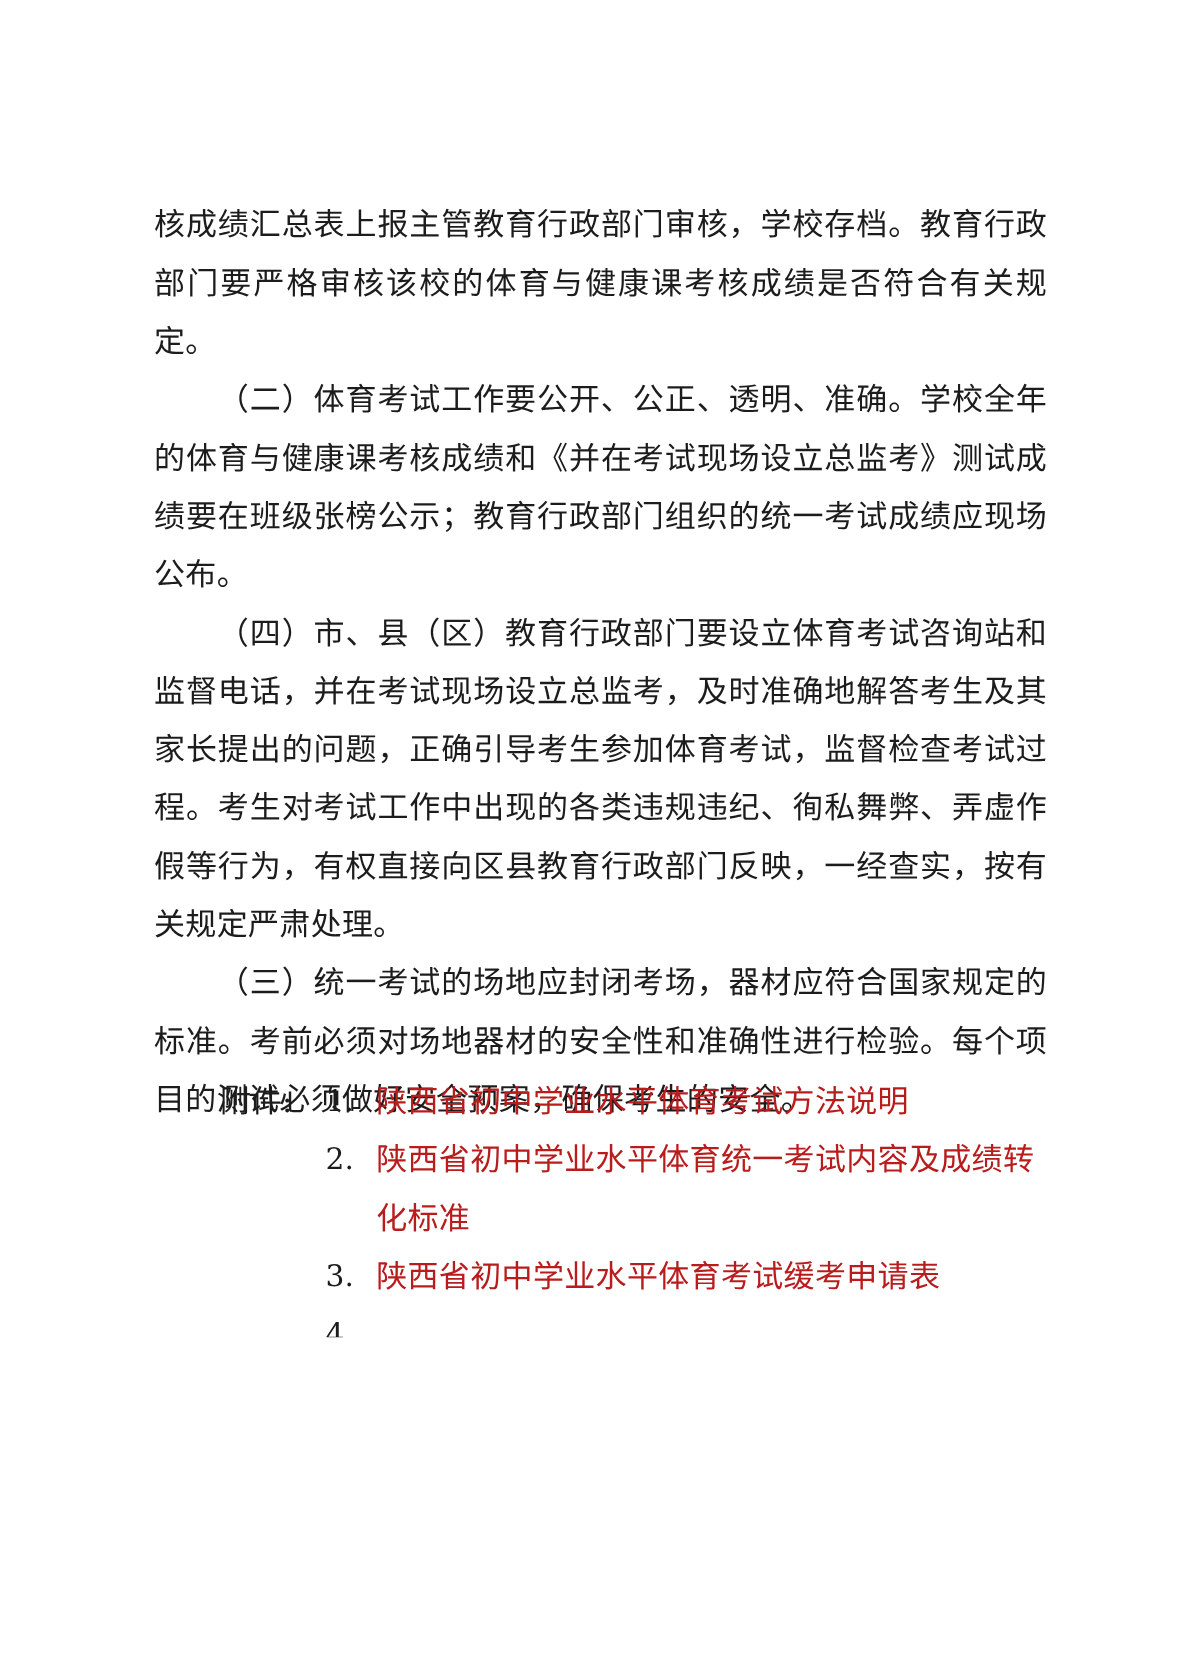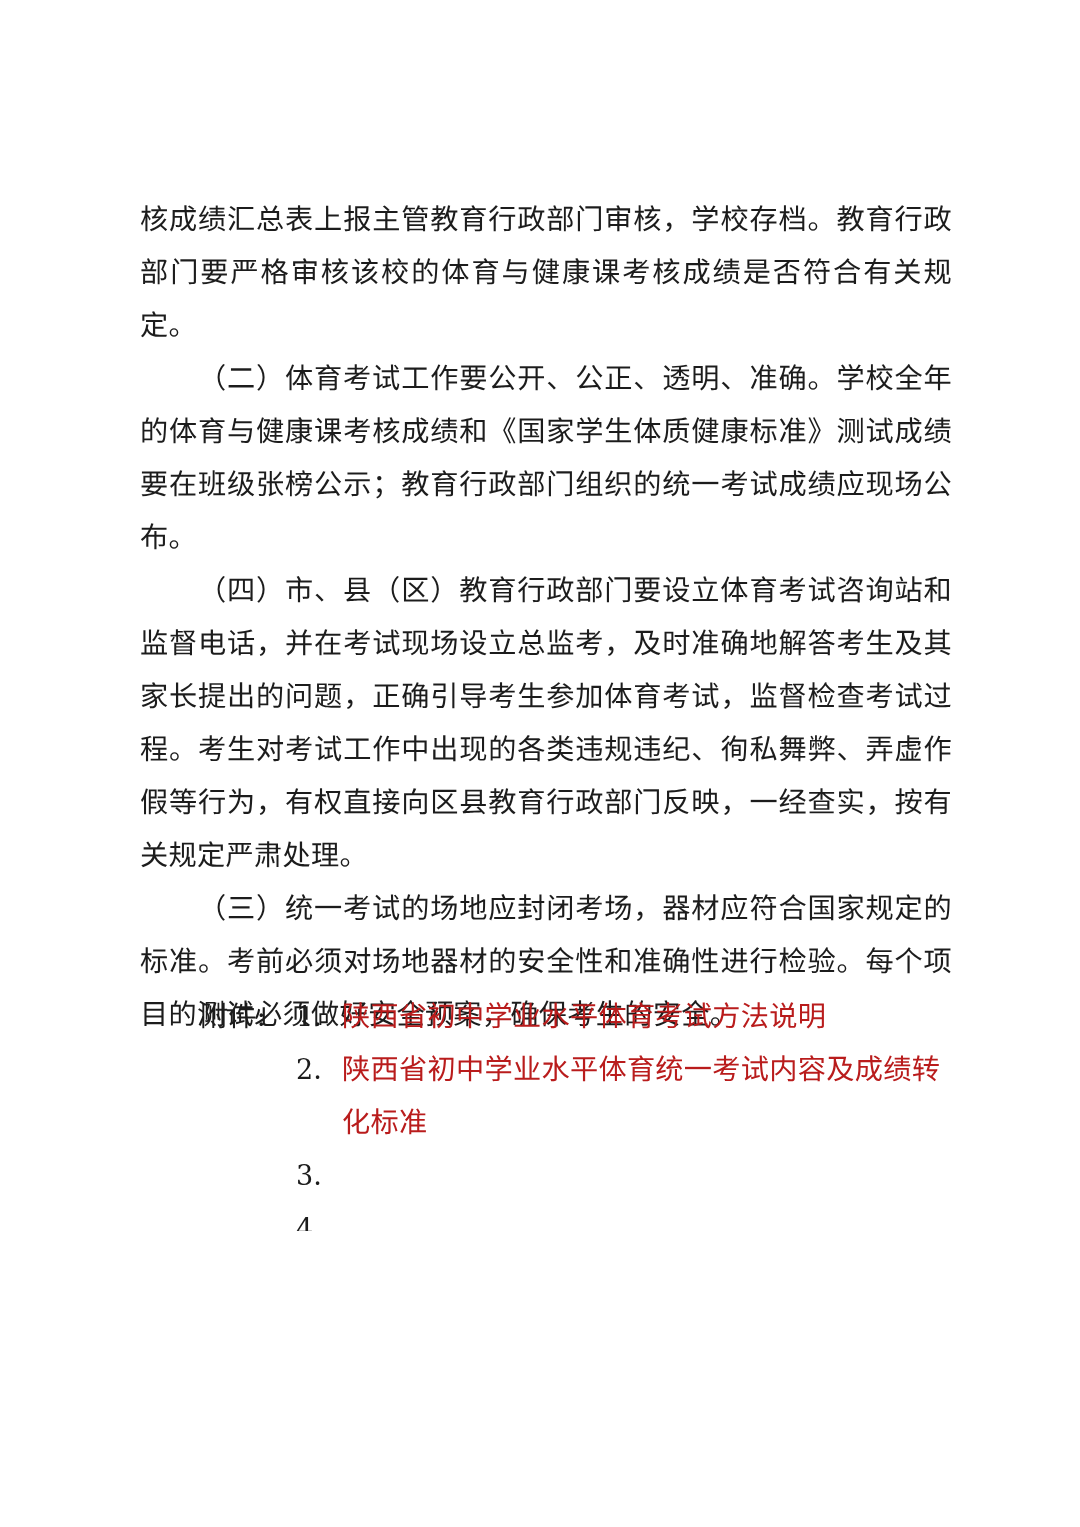--- a/index.html
+++ b/index.html
@@ -6,21 +6,21 @@
   html, body {
     margin: 0;
     padding: 0;
     background: #ffffff;
   }
 
   .page {
     position: relative;
     width: 1080px;
     height: 1216px;
-    margin: 15px auto;
+    margin: 0 auto;
     background: #ffffff;
     overflow: hidden;
     font-family: "DejaVu Serif", "Liberation Serif", serif;
     color: #1a1a1a;
   }
 
   
   .body-block {
     position: absolute;
     left: 140px;
@@ -118,40 +118,41 @@
     font-family: "DejaVu Serif", "Liberation Serif", serif;
   }
 </style>
 </head>
 <body>
 
 <div class="page">
 
   <div class="body-block">
     <p class="para">核成绩汇总表上报主管教育行政部门审核，学校存档。教育行政部门要严格审核该校的体育与健康课考核成绩是否符合有关规定。</p>
-    <p class="para indent">（二）体育考试工作要公开、公正、透明、准确。学校全年的体育与健康课考核成绩和《国家学生体质健康标准》测试成绩要在班级张榜公示；教育行政部门组织的统一考试成绩应现场公布。</p>
+    <p class="para indent">（二）体育考试工作要公开、公正、透明、准确。学校全年的体育与健康课考核成绩和《并在考试现场设立总监考》测试成绩要在班级张榜公示；教育行政部门组织的统一考试成绩应现场公布。</p>
     <p class="para indent">（四）市、县（区）教育行政部门要设立体育考试咨询站和监督电话，并在考试现场设立总监考，及时准确地解答考生及其家长提出的问题，正确引导考生参加体育考试，监督检查考试过程。考生对考试工作中出现的各类违规违纪、徇私舞弊、弄虚作假等行为，有权直接向区县教育行政部门反映，一经查实，按有关规定严肃处理。</p>
     <p class="para indent">（三）统一考试的场地应封闭考场，器材应符合国家规定的标准。考前必须对场地器材的安全性和准确性进行检验。每个项目的测试必须做好安全预案，确保考生的安全。</p>
   </div>
 
   <div class="attachments">
 
     <div class="att-first">
       <span class="att-label">附件:</span>
       <span class="att-num">1.</span>
       <span class="att-text">陕西省初中学业水平体育考试方法说明</span>
     </div>
 
     <ul class="att-list att-rest">
       <li class="att-item">
         <span class="att-num">2.</span>
         <span class="att-text">陕西省初中学业水平体育统一考试内容及成绩转化标准</span>
       </li>
       <li class="att-item">
         <span class="att-num">3.</span>
+        <span class="att-text">陕西省初中学业水平体育考试缓考申请表</span>
       </li>
       <li class="att-item">
         <span class="att-num">4.</span>
       </li>
     </ul>
 
   </div>
 
   <div class="page-number">— 7 —</div>
 

